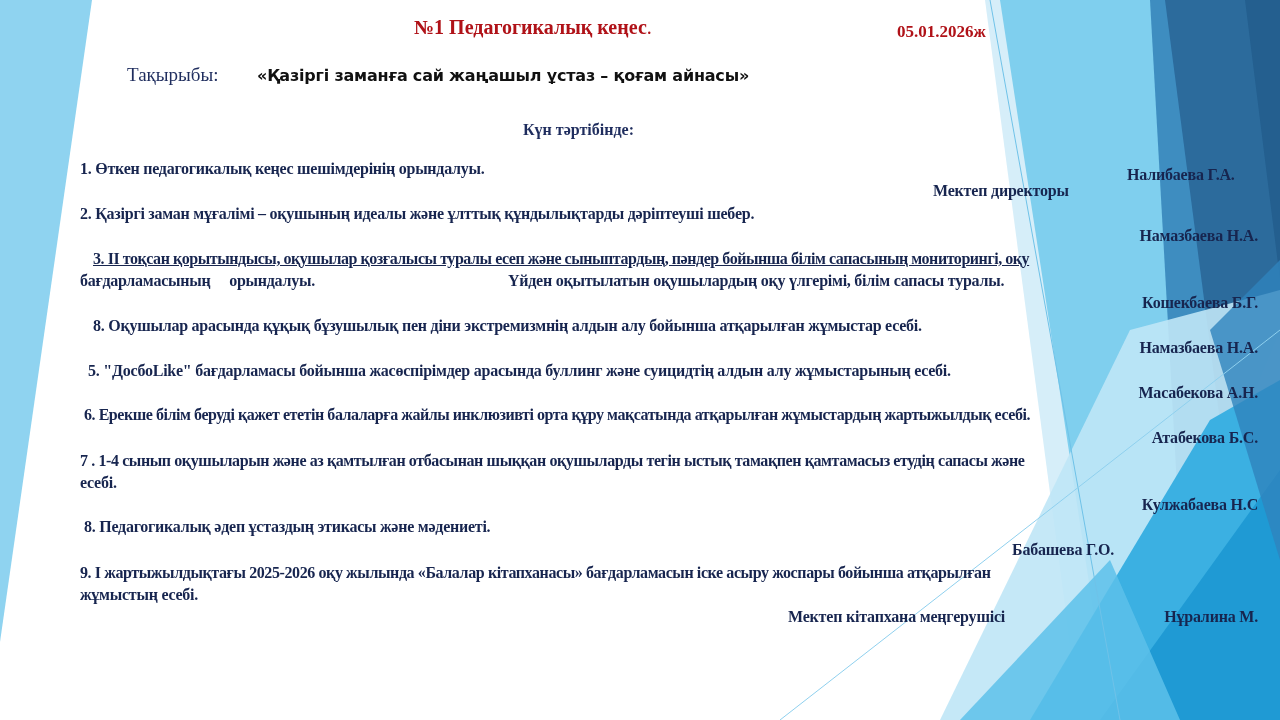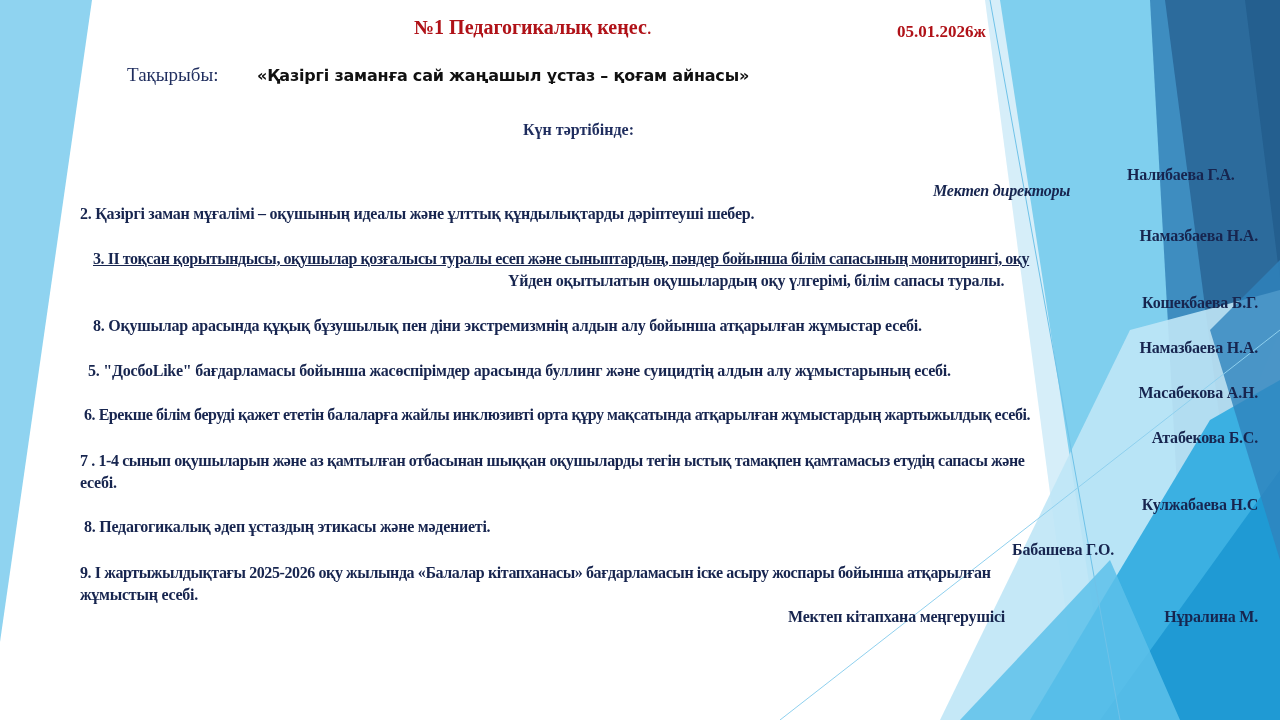--- a/index.html
+++ b/index.html
@@ -68,27 +68,29 @@
 
 <div class="slide">
   <div class="title"><span>№1 Педагогикалық кеңес</span><span class="dot">.</span></div>
   <div class="date">05.01.2026ж</div>
 
   <div class="topic-label">Тақырыбы:</div>
   <div class="topic-value">«Қазіргі заманға сай жаңашыл ұстаз – қоғам айнасы»</div>
 
   <div class="agenda-heading">Күн тәртібінде:</div>
 
-  <div class="resp" style="left:933px; top:182px;font-style:italic;">Мектеп директоры</div>
+  <div class="line" style="left:80px; top:160px;">1. Өткен педагогикалық кеңес шешімдерінің орындалуы.</div>
+  <div class="resp" style="left:933px; top:182px;">Мектеп директоры</div>
   <div class="resp" style="left:1127px; top:166px;">Налибаева Г.А.</div>
 
   <div class="line" style="left:80px; top:205px;">2. Қазіргі заман мұғалімі – оқушының идеалы және ұлттық құндылықтарды дәріптеуші шебер.</div>
   <div class="resp" style="right:22px; top:227px;">Намазбаева Н.А.</div>
 
   <div class="line" style="left:93px; top:250px; letter-spacing:-0.45px;text-decoration:underline;">3. ІІ тоқсан қорытындысы, оқушылар қозғалысы туралы есеп және сыныптардың, пәндер бойынша білім сапасының мониторингі, оқу</div>
+  <div class="line" style="left:80px; top:272px; white-space:pre;">бағдарламасының     орындалуы.</div>
   <div class="line" style="left:508px; top:272px;">Үйден оқытылатын оқушылардың оқу үлгерімі, білім сапасы туралы.</div>
   <div class="resp" style="right:22px; top:294px;">Кошекбаева Б.Г.</div>
 
   <div class="line" style="left:93px; top:317px;">8. Оқушылар арасында құқық бұзушылық пен діни экстремизмнің алдын алу бойынша атқарылған жұмыстар есебі.</div>
   <div class="resp" style="right:22px; top:339px;">Намазбаева Н.А.</div>
 
   <div class="line" style="left:88px; top:362px;">5. "ДосбоLike" бағдарламасы бойынша жасөспірімдер арасында буллинг және суицидтің алдын алу жұмыстарының есебі.</div>
   <div class="resp" style="right:22px; top:384px;">Масабекова А.Н.</div>
 
   <div class="line" style="left:84px; top:406px; letter-spacing:-0.45px;">6. Ерекше білім беруді қажет ететін балаларға жайлы инклюзивті орта құру мақсатында атқарылған жұмыстардың жартыжылдық есебі.</div>

